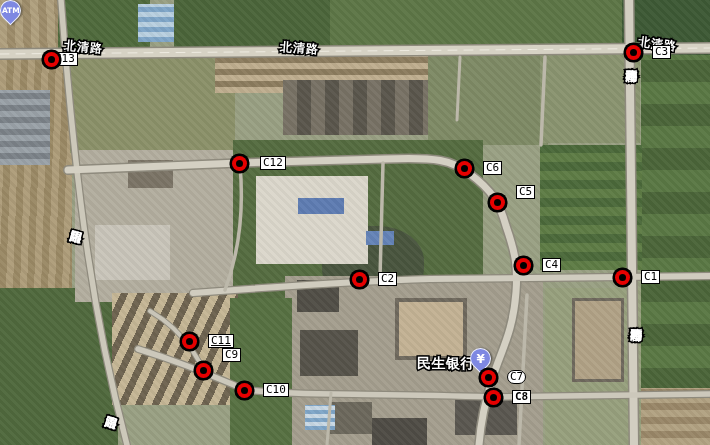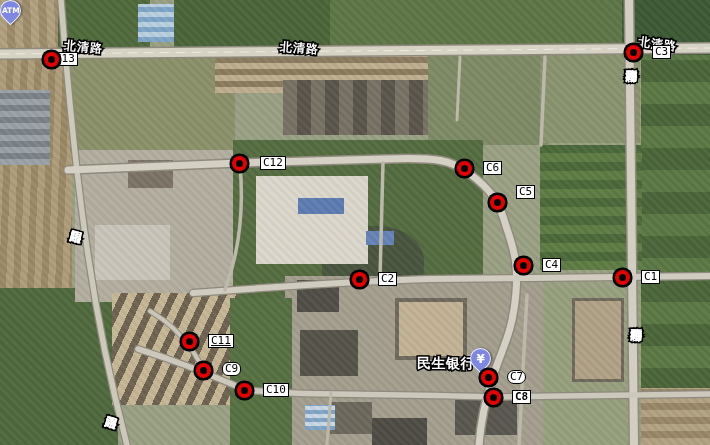--- a/index.html
+++ b/index.html
@@ -153,21 +153,21 @@
       <div class="marker-label" style="left: 542px; top: 265px;">C4</div>
       <div class="marker-dot" style="left: 497px; top: 202px;"></div>
       <div class="marker-label" style="left: 516px; top: 192px;">C5</div>
       <div class="marker-dot" style="left: 464px; top: 168px;"></div>
       <div class="marker-label" style="left: 483px; top: 168px;">C6</div>
       <div class="marker-dot" style="left: 488px; top: 377px;"></div>
       <div class="marker-label" style="left: 507px; top: 377px; border-radius: 7px;">C7</div>
       <div class="marker-dot" style="left: 493px; top: 397px;"></div>
       <div class="marker-label" style="left: 512px; top: 397px; font-weight: bold;">C8</div>
       <div class="marker-dot" style="left: 203px; top: 370px;"></div>
-      <div class="marker-label" style="left: 222px; top: 369px; border-radius: 6px;">C9</div>
+      <div class="marker-label" style="left: 222px; top: 355px;">C9</div>
       <div class="marker-dot" style="left: 244px; top: 390px;"></div>
       <div class="marker-label" style="left: 263px; top: 390px;">C10</div>
       <div class="marker-dot" style="left: 189px; top: 341px;"></div>
       <div class="marker-label" style="left: 208px; top: 341px; text-decoration: underline;">C11</div>
       <div class="marker-dot" style="left: 239px; top: 163px;"></div>
       <div class="marker-label" style="left: 260px; top: 163px;">C12</div>
       <div class="marker-dot" style="left: 51px; top: 59px;"></div>
       <div class="marker-label" style="left: 52px; top: 59px;">C13</div>
     </div>
 

